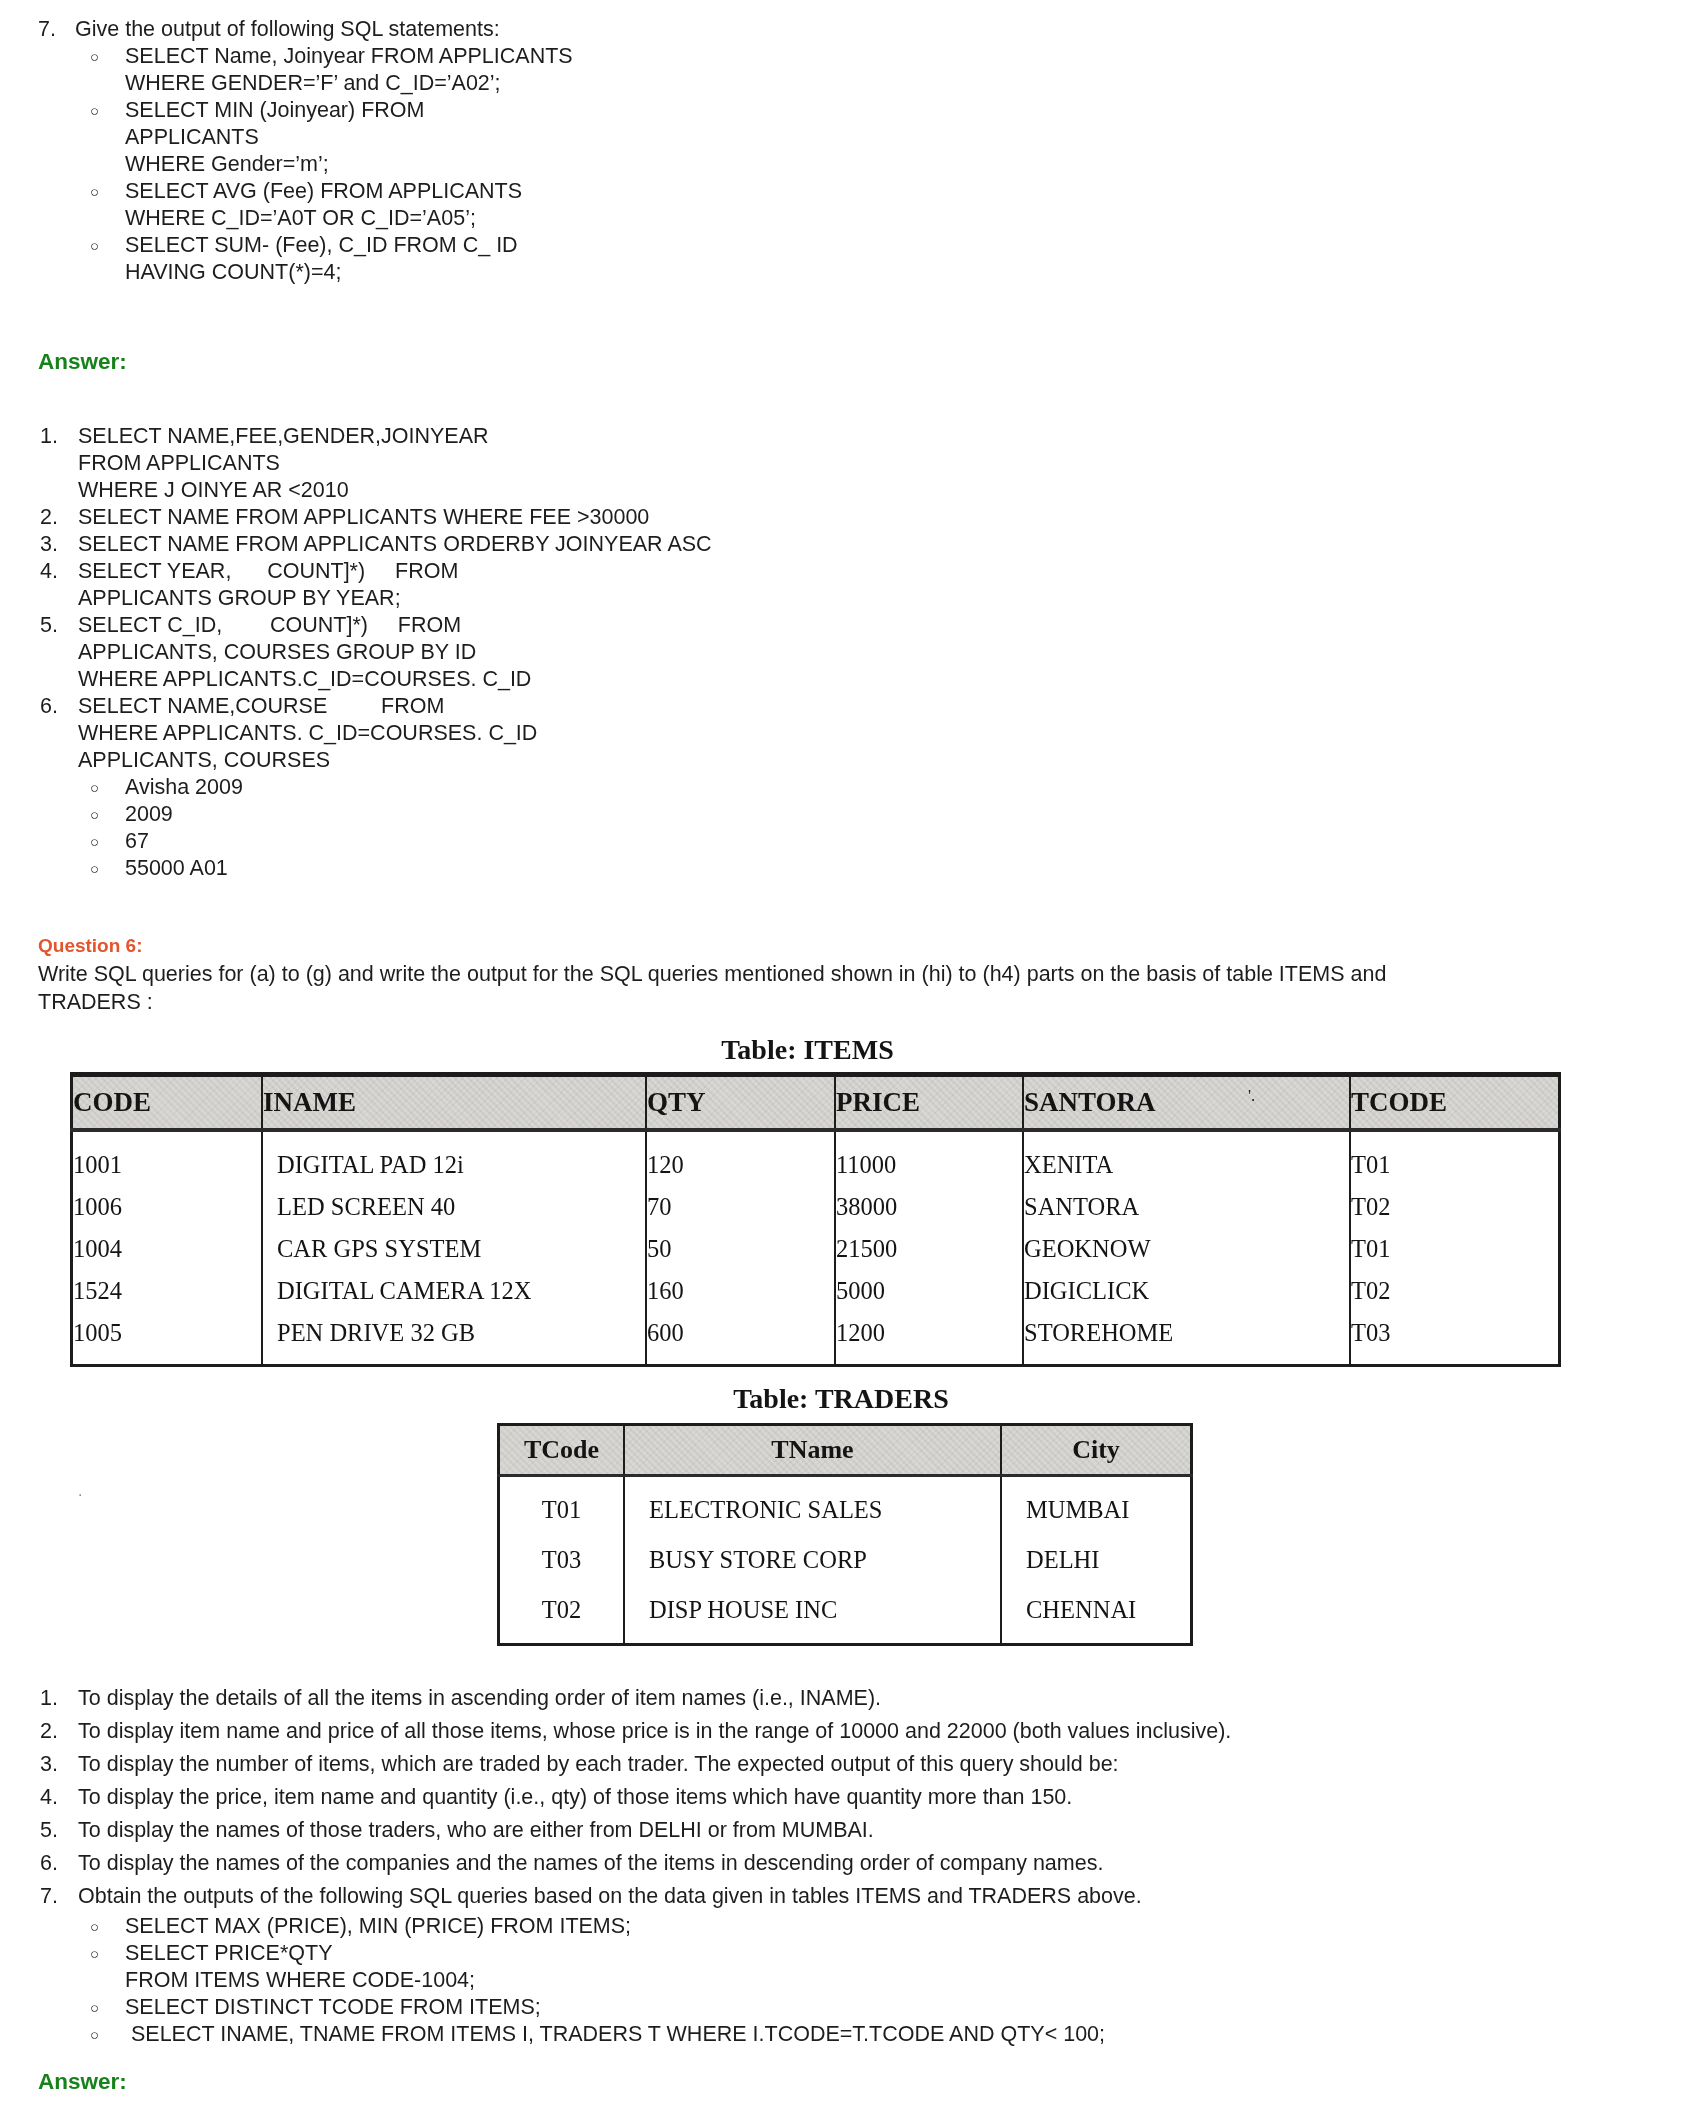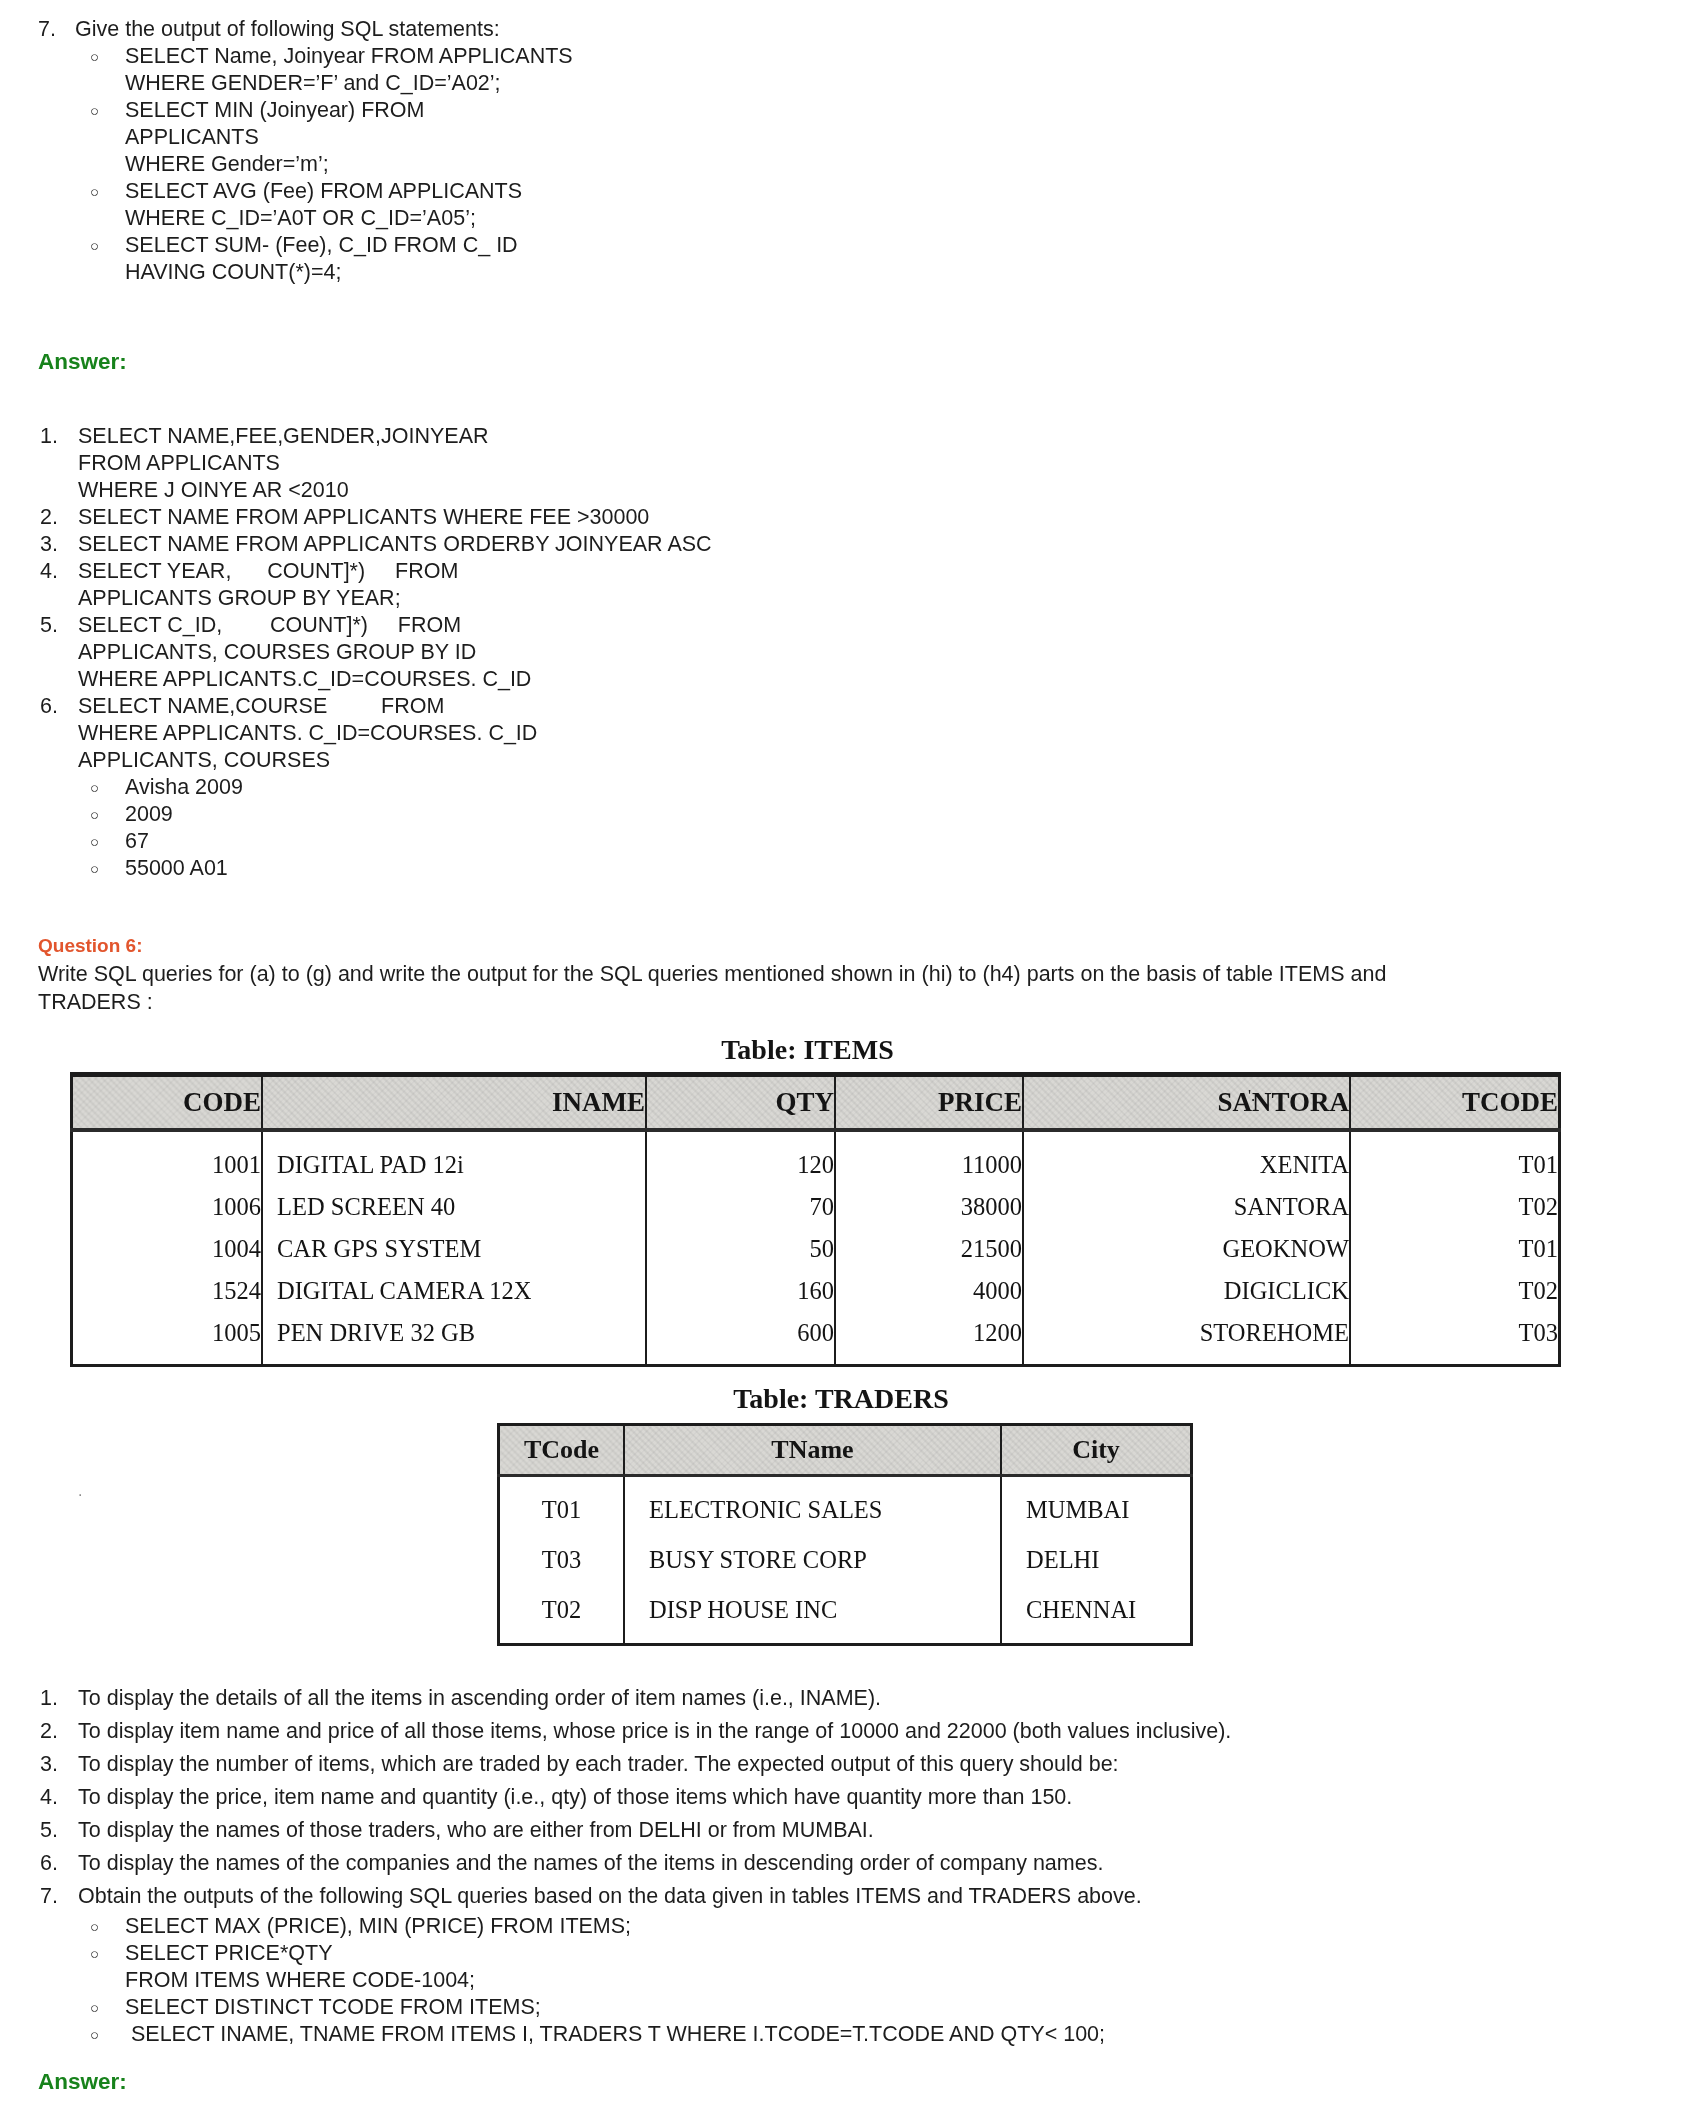--- a/index.html
+++ b/index.html
@@ -33,21 +33,21 @@
   table.scan th{
     background-color:#d9d8d4;
     background-image:
       repeating-linear-gradient(45deg, rgba(90,90,90,.09) 0 2px, transparent 2px 5px),
       repeating-linear-gradient(-45deg, rgba(90,90,90,.07) 0 1px, transparent 1px 4px);
     font-weight:bold;border-bottom:4px solid #2b2b2b;
   }
   table.items{border:3px solid #1c1c1c;border-top:5px solid #1c1c1c;margin-top:4px;}
   table.items th{height:51px;font-size:27px;}
   table.items td{font-size:24.5px;height:42px;}
-  table.items th,table.items td{border-left:2px solid #1c1c1c;padding:0;text-align:right;}
+  table.items th,table.items td{border-left:2px solid #1c1c1c;padding:0;text-align:left;}
   table.items th:first-child,table.items td:first-child{border-left:none;}
   table.items td.al{text-align:left;padding-left:14px;}
   table.items tbody tr:first-child td{padding-top:12px;}
   table.items tbody tr:last-child td{padding-bottom:10px;}
 
   .traders-wrap{margin:14px 0 0 459px;width:688px;}
   table.traders{border:3px solid #1c1c1c;margin-top:6px;}
   table.traders th{height:48px;font-size:26px;border-bottom:3px solid #2b2b2b;}
   table.traders td{font-size:24.5px;height:50px;}
   table.traders th,table.traders td{border-left:2px solid #1c1c1c;padding:0;text-align:center;}
@@ -226,21 +226,21 @@
             <td class="al">CAR GPS SYSTEM</td>
             <td>50</td>
             <td>21500</td>
             <td>GEOKNOW</td>
             <td>T01</td>
           </tr>
           <tr>
             <td>1524</td>
             <td class="al">DIGITAL CAMERA 12X</td>
             <td>160</td>
-            <td>4000</td>
+            <td>5000</td>
             <td>DIGICLICK</td>
             <td>T02</td>
           </tr>
           <tr>
             <td>1005</td>
             <td class="al">PEN DRIVE 32 GB</td>
             <td>600</td>
             <td>1200</td>
             <td>STOREHOME</td>
             <td>T03</td>

